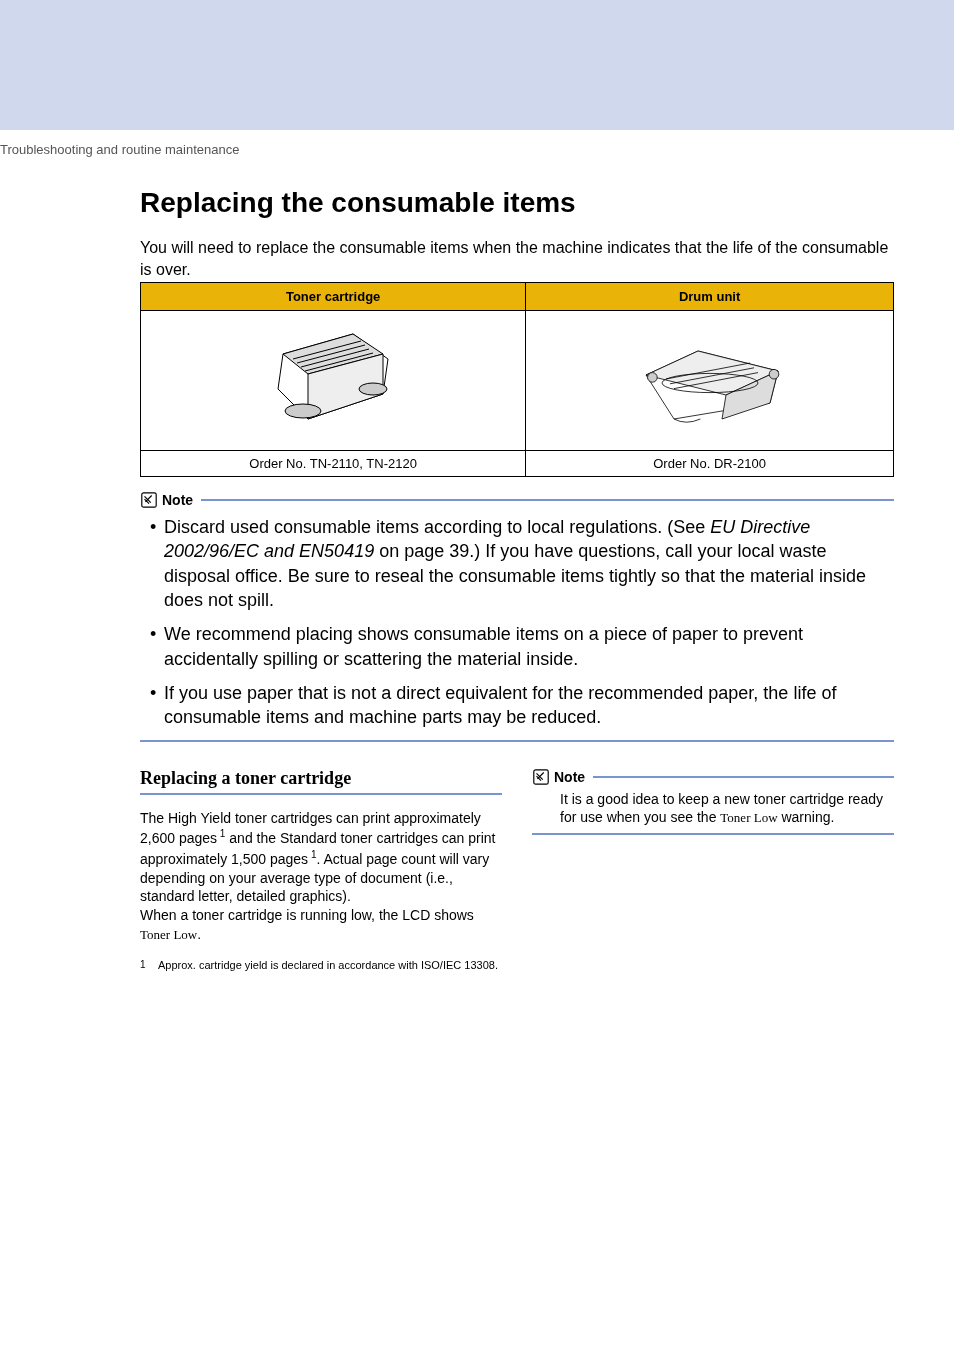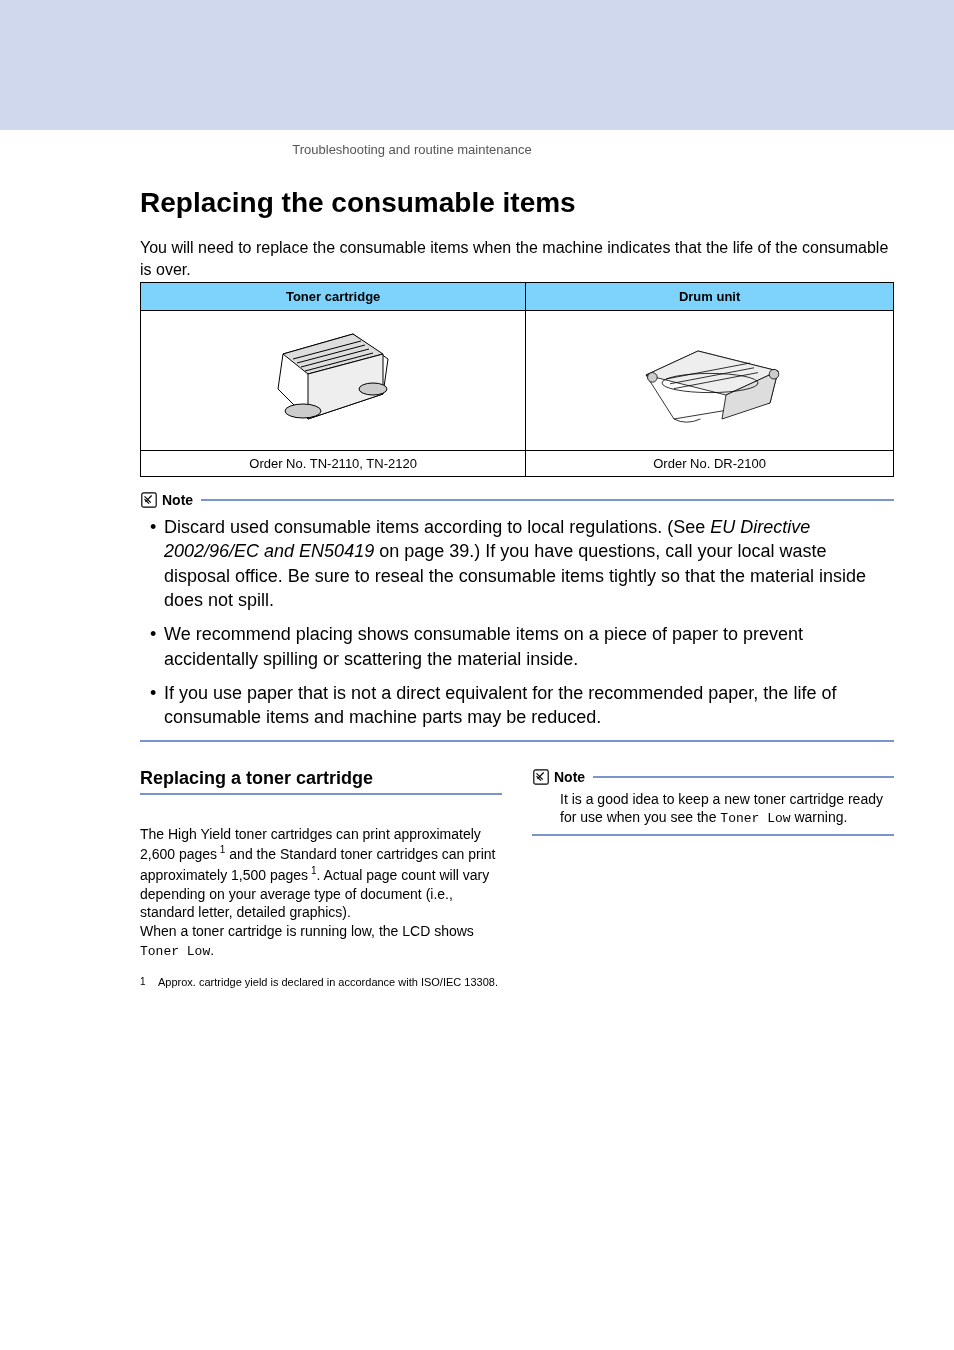--- a/index.html
+++ b/index.html
@@ -1,42 +1,42 @@
 <!DOCTYPE html>
 <html><head>
 <meta charset="utf-8">
 <style>
   * { box-sizing: border-box; margin: 0; padding: 0; }
   html, body { width: 954px; font-family: Arial, Helvetica, sans-serif; color: #000; background: #fff; }
   .top-bar { height: 130px; background: #d0d8ed; }
-  .breadcrumb { text-align: center; font-size: 13px; color: #555; padding: 12px 130px 0 0; }
+  .breadcrumb { text-align: left; font-size: 13px; color: #555; padding: 12px 130px 0 0; }
   .page-content { padding: 30px 60px 0 140px; position: relative; }
   h1 { font-size: 28px; font-weight: bold; margin-bottom: 18px; }
   .intro { font-size: 16px; line-height: 1.35; margin-bottom: 2px; }
   table.cons { width: 100%; border-collapse: collapse; }
   table.cons th, table.cons td { border: 1px solid #000; text-align: center; font-size: 13px; }
-  table.cons th { background: #7dd3fc; padding: 6px 0; font-weight: bold; }
+  table.cons th { background: #eab308; padding: 6px 0; font-weight: bold; }
   table.cons td.img-cell { height: 140px; }
   table.cons td.order { padding: 5px 0; text-align: center; }
   .note-block { margin-top: 14px; }
   .note-head { display: flex; align-items: center; margin-bottom: 2px; }
   .note-rule { flex: 1; height: 2px; background: #7a94d0; margin-left: 8px; }
   .note-label { font-size: 14px; font-weight: bold; margin-left: 4px; text-align: center; }
   .note-icon { width: 18px; height: 18px; }
   .note-block ul { list-style: none; padding: 0 0 0 10px; }
   .note-block li { font-size: 18px; line-height: 1.35; margin: 6px 0 10px 0; padding-left: 14px; position: relative; }
   .note-block li::before { content: "•"; position: absolute; left: 0; top: 0; }
   .note-block li em.ref { font-style: italic; }
   .note-end-rule { height: 2px; background: #7a94d0; margin-top: 6px; }
   .two-col { display: flex; gap: 30px; margin-top: 26px; }
   .col { flex: 1; }
-  h2 { font-size: 18px; font-weight: bold; border-bottom: 2px solid #7a94d0; padding-bottom: 4px; margin-bottom: 30px; }
+  h2 { font-size: 18px; font-weight: bold; border-bottom: 2px solid #7a94d0; padding-bottom: 4px; margin-bottom: 14px; font-family: Liberation Serif, serif; }
   .body-text { font-size: 14px; line-height: 1.35; }
   sup { font-size: 10px; vertical-align: super; }
-  .body-text .mono, .note-body .mono { font-family: Liberation Mono, monospace; font-size: 13px; }
+  .body-text .mono, .note-body .mono { font-family: Liberation Serif, serif; font-size: 13px; }
   .footnote { font-size: 11px; line-height: 1.3; margin-top: 14px; display: flex; }
   .footnote .fn-num { width: 18px; font-size: 10px; }
   .note2 { }
   .note2 .note-body { font-size: 14px; line-height: 1.35; padding-left: 28px; margin-top: 4px; }
   .page-footer { position: absolute; right: 0; bottom: -380px; width: 100%; }
   .page-num-wrap { text-align: right; font-size: 13px; font-weight: bold; color: #333; padding-right: 4px; }
   .page-num-bar { margin-top: 2px; display: flex; justify-content: flex-end; }
   .bar-dark { width: 14px; height: 7px; background: #7a94d0; }
   .bar-light { width: 44px; height: 7px; background: #cfe0f7; }
   svg.prod { width: 160px; height: 120px; }

